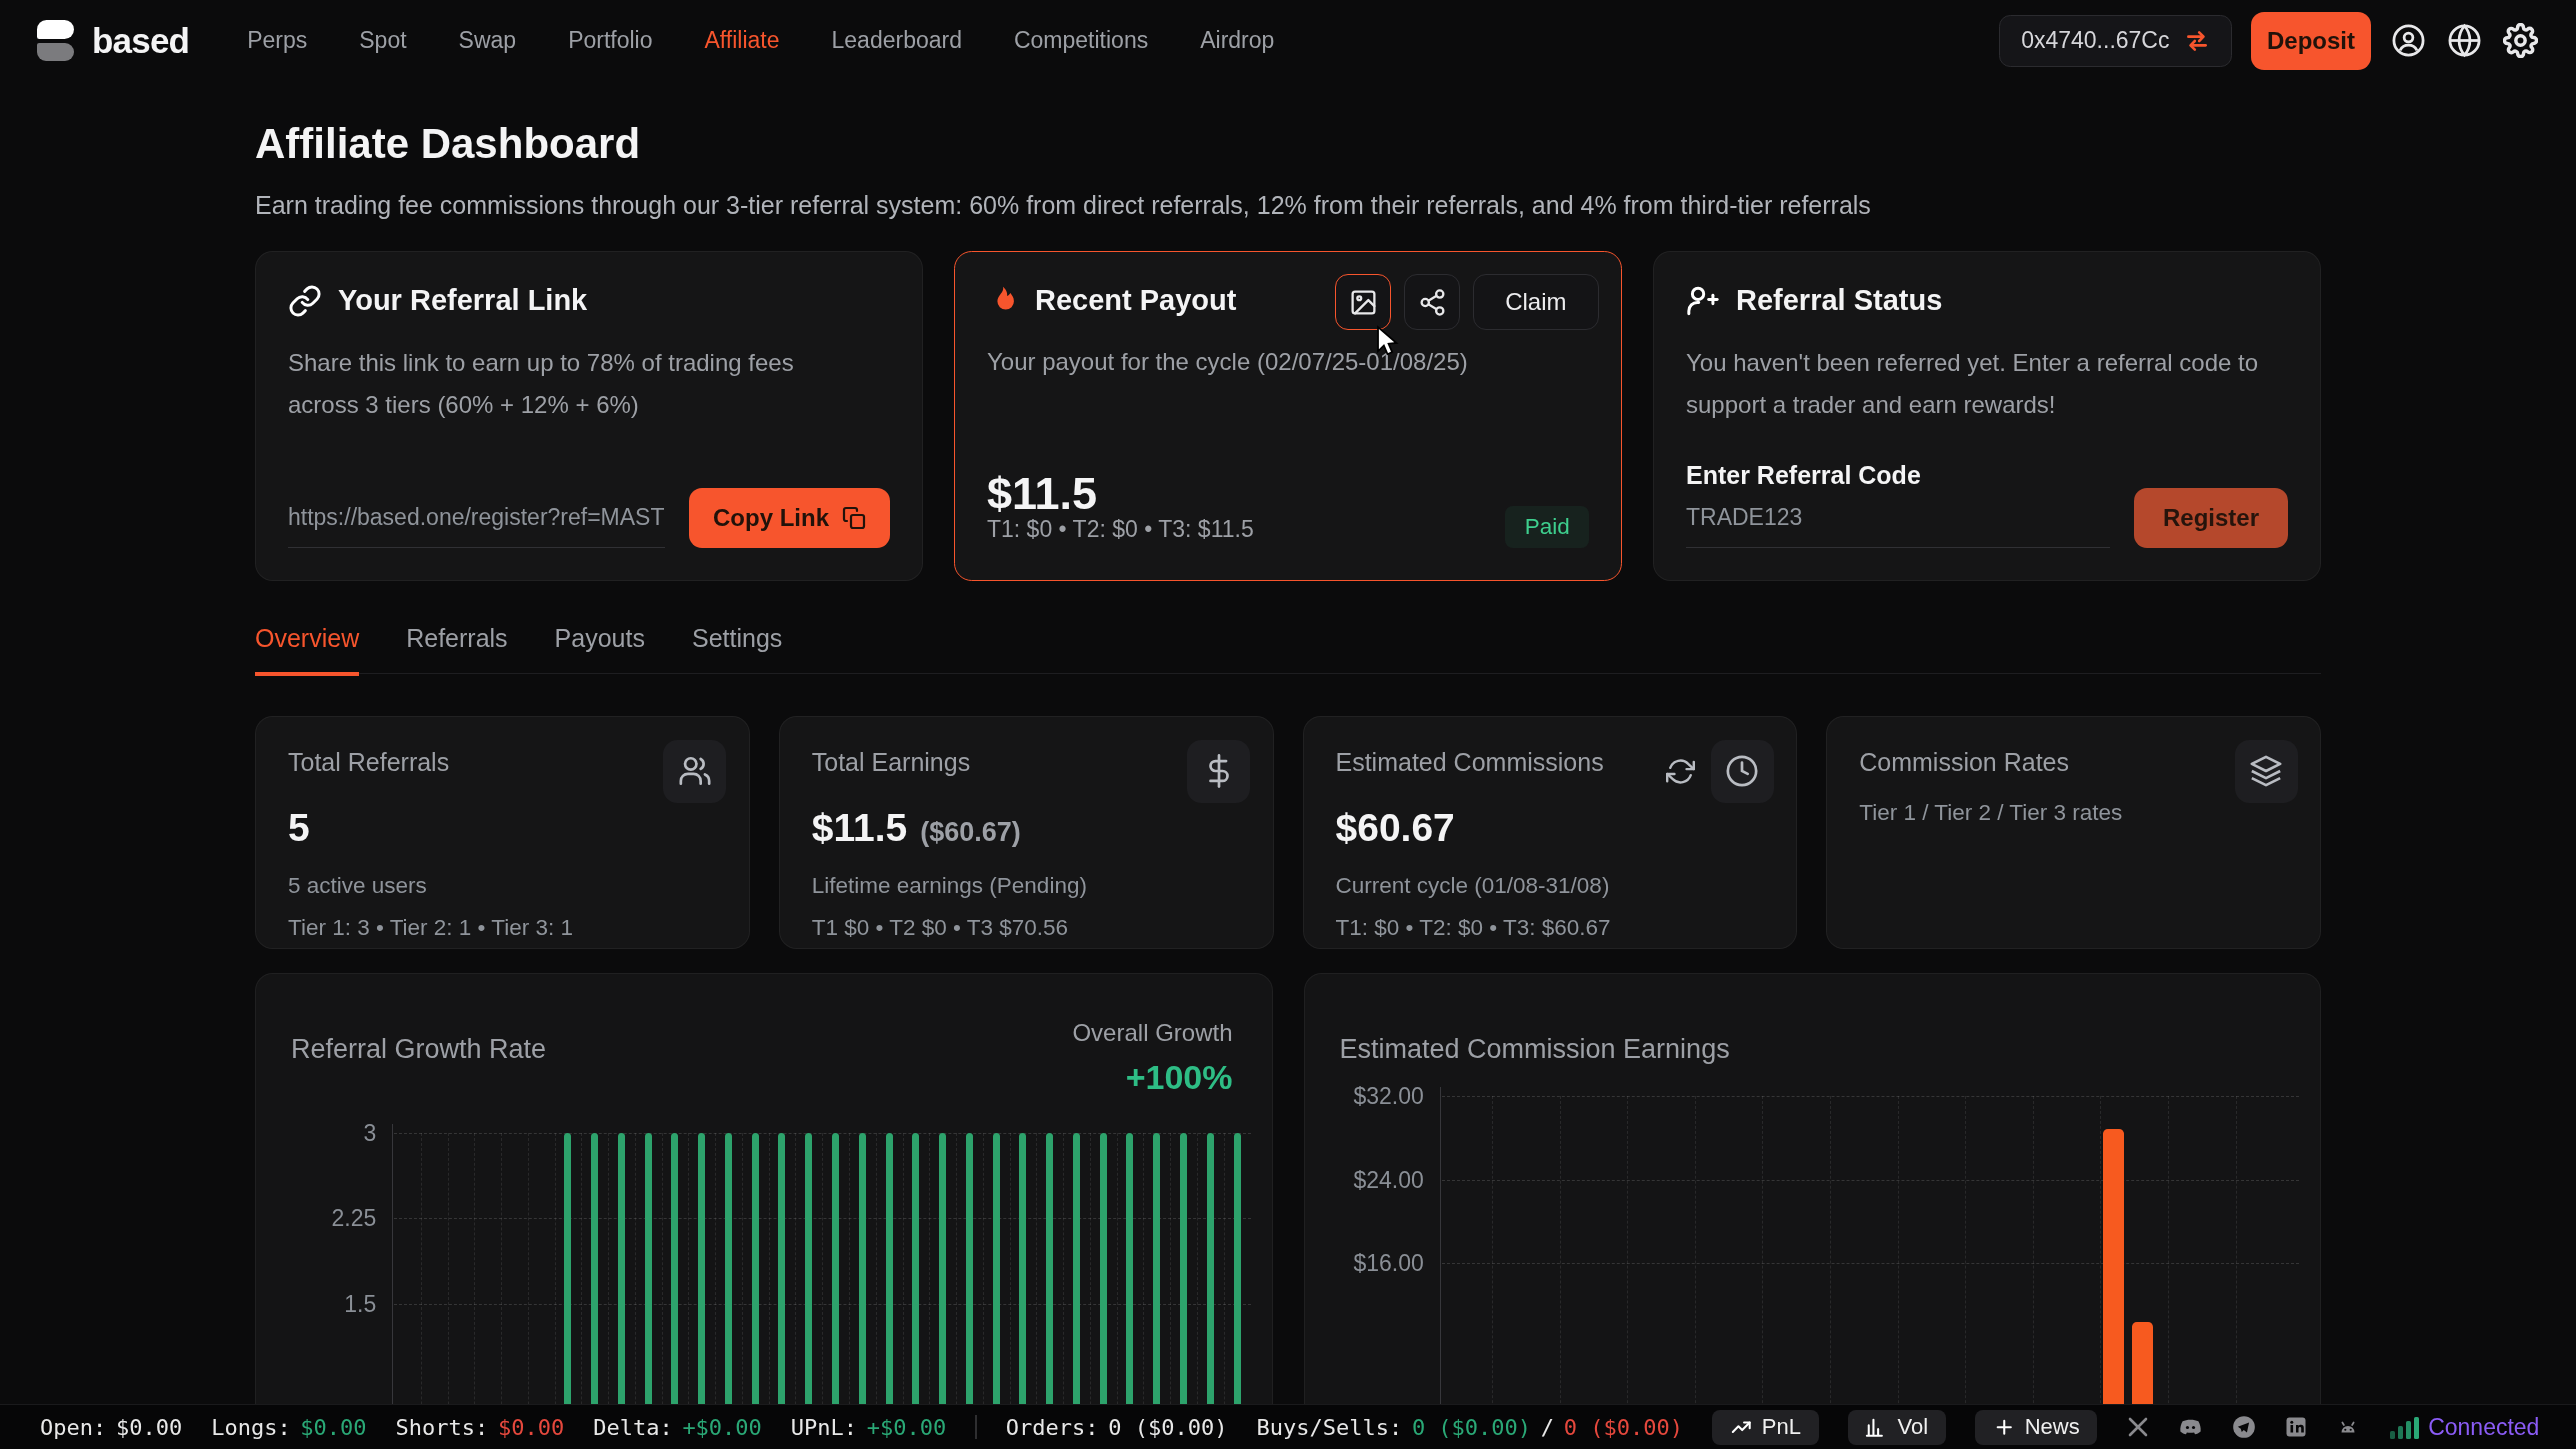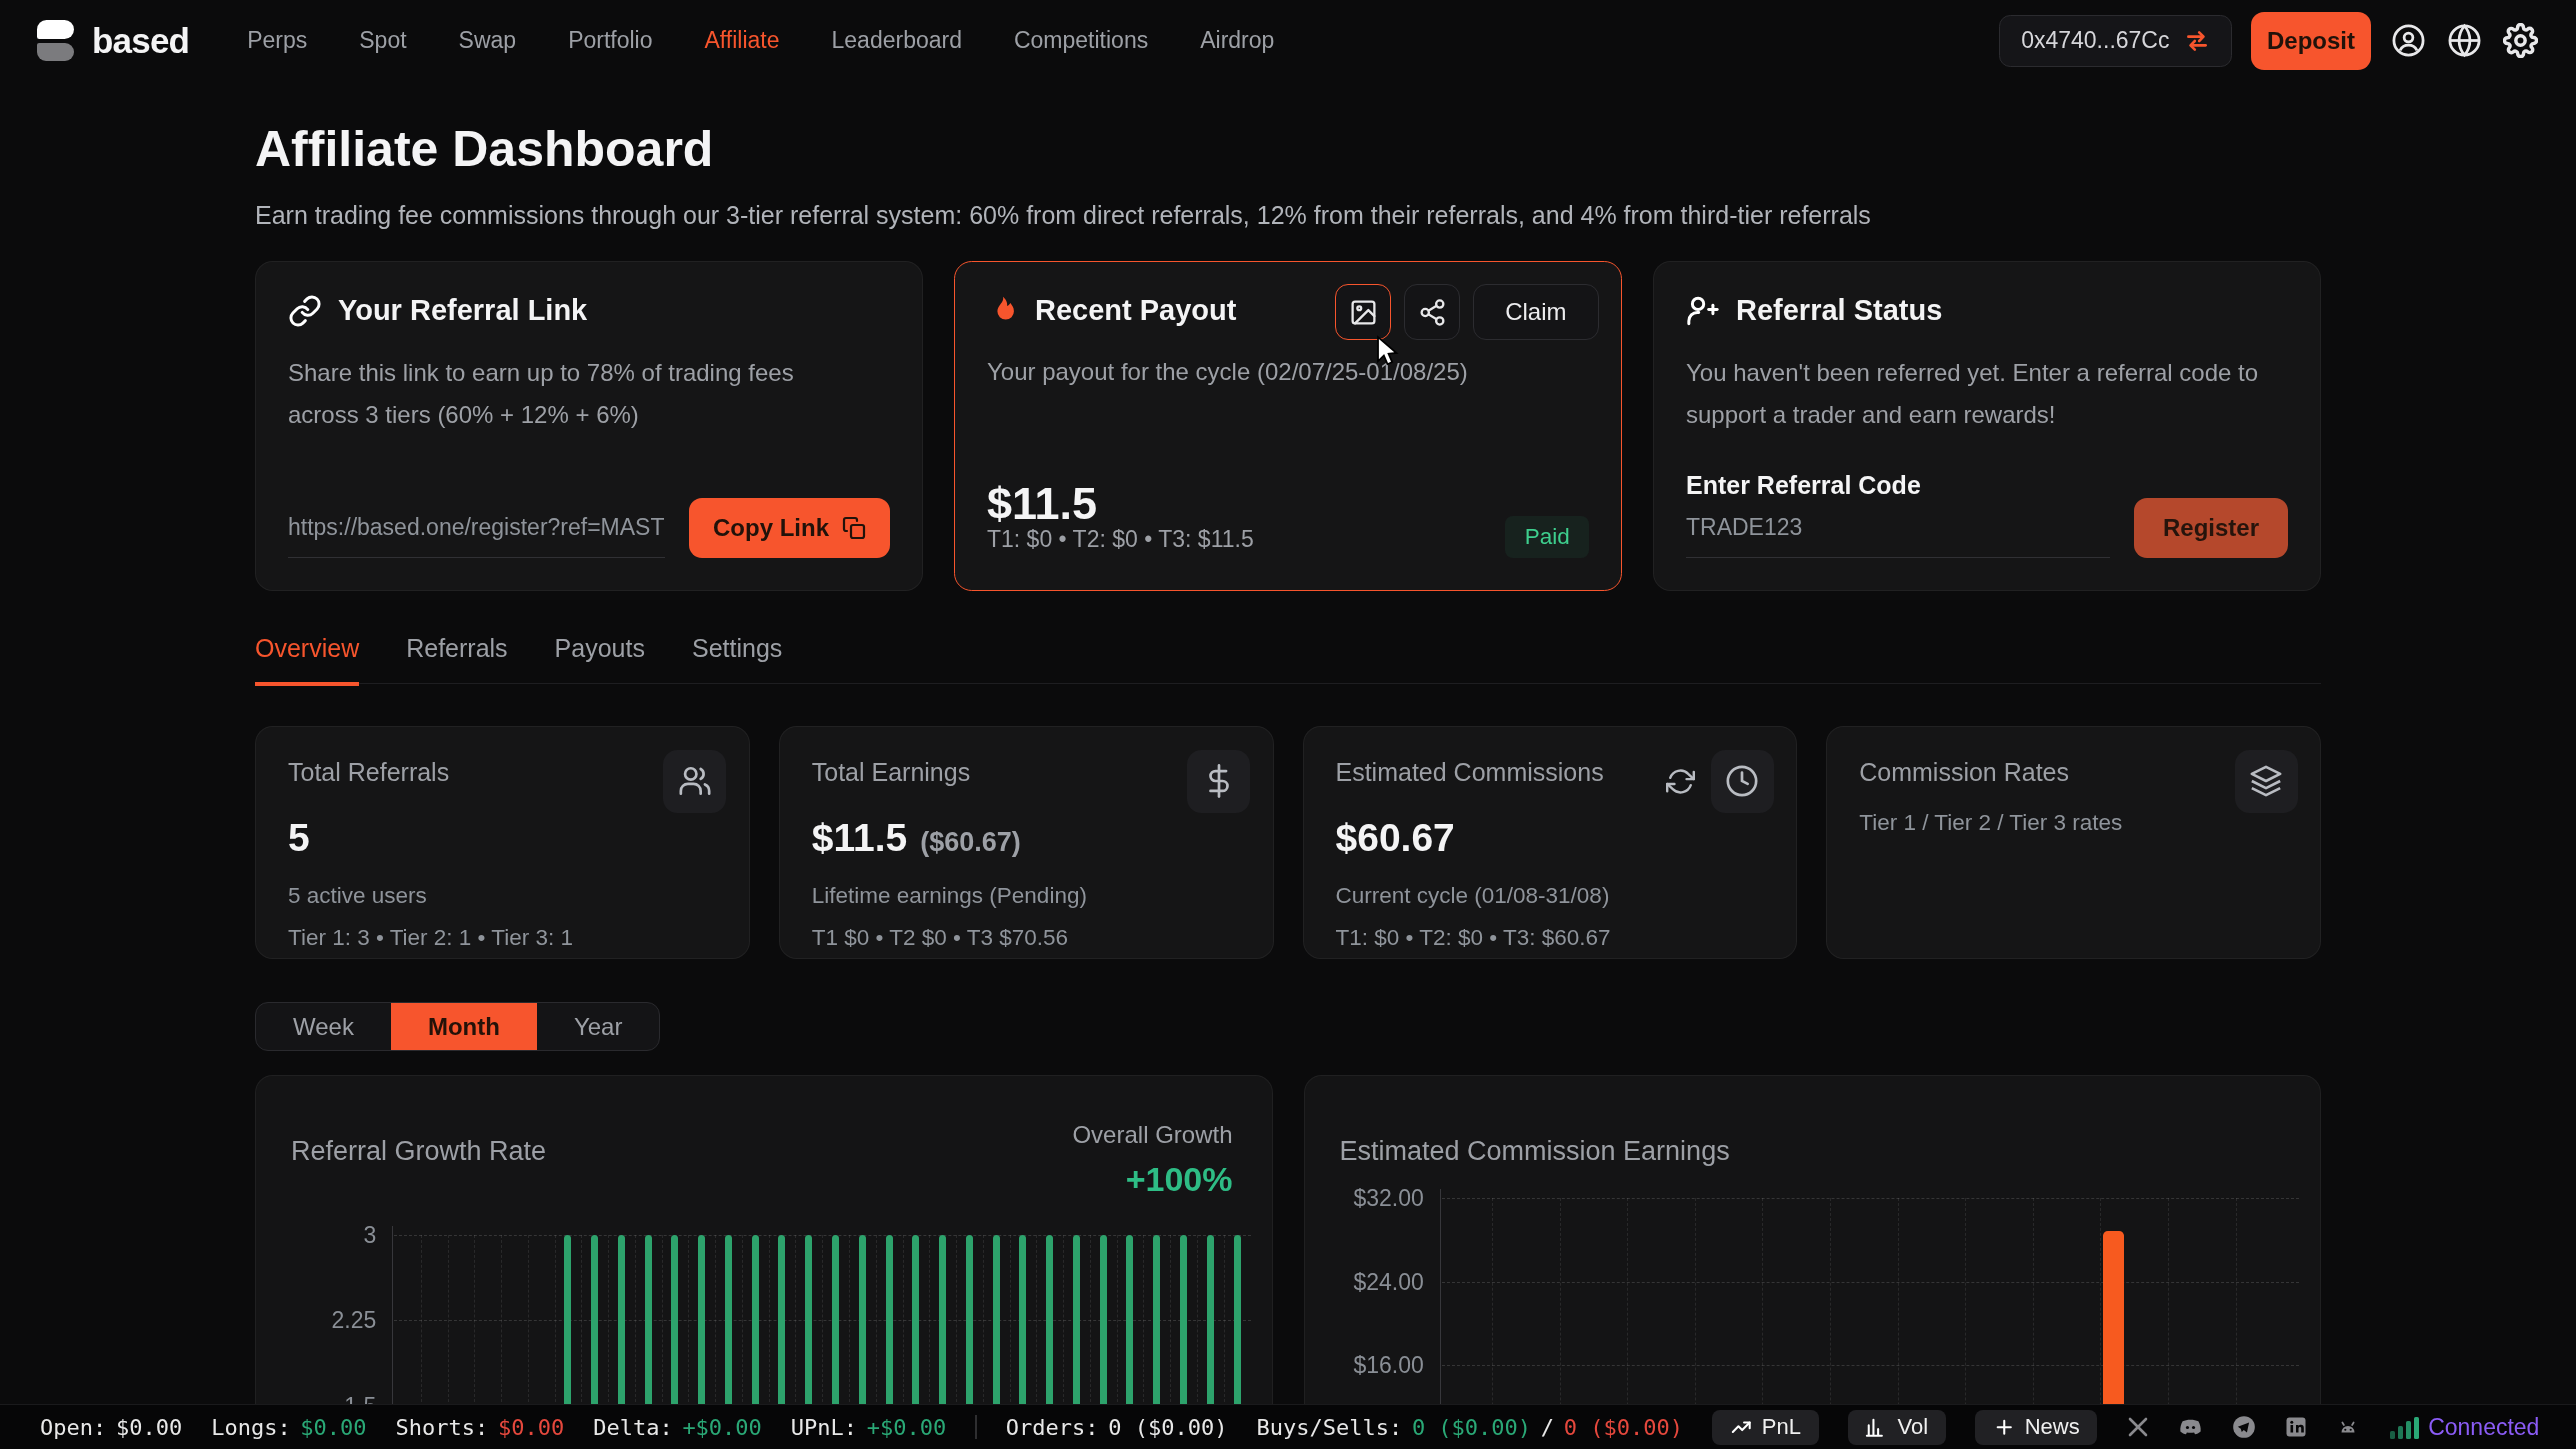--- a/index.html
+++ b/index.html
@@ -31,21 +31,21 @@
   .nav-link{font-size:23px;color:var(--muted);cursor:pointer;}
   .nav-link.active{color:var(--accent);}
   .nav-right{margin-left:auto;display:flex;align-items:center;gap:19px;}
   .wallet-pill{height:50px;border:1.6px solid #2b2b2f;background:#151518;border-radius:11.3px;
     padding:0 21px;display:flex;align-items:center;gap:14.5px;font-size:23px;color:#d6d6da;}
   .deposit-btn{height:58px;background:var(--accent);color:var(--accent-dark-text);font-weight:700;
     font-size:24px;border-radius:13px;padding:0 16px;display:flex;align-items:center;border:none;}
   .nav-icon{width:37px;height:37px;color:#e8e8ea;display:flex;align-items:center;justify-content:center;}
   
   .main{width:2066px;margin:0 auto;}
-  .page-title{font-size:50px;font-weight:700;margin:39px 0 0 0;}
+  .page-title{font-size:42px;font-weight:700;margin:39px 0 0 0;}
   .page-subtitle{font-size:25px;color:#b1b4ba;margin-top:22.5px;}
   
   .cards3{display:grid;grid-template-columns:repeat(3,1fr);gap:31px;margin-top:31px;}
   .card{background:var(--card-bg);border:1.6px solid var(--card-border);border-radius:17.7px;
     padding:32px;height:330px;position:relative;box-sizing:border-box;}
   .card.payout{border-color:var(--accent);}
   .card-head{display:flex;align-items:center;gap:16px;font-size:29px;font-weight:700;}
   .card-desc{margin-top:24px;font-size:24px;color:var(--muted);line-height:1.75;padding-right:24px;}
   .bottom-row{position:absolute;left:32px;right:32px;bottom:32px;display:flex;align-items:flex-end;gap:24px;}
   .line-input{flex:1;font-size:23px;color:var(--muted2);padding-bottom:16px;
@@ -344,25 +344,20 @@
               <polyline points="2 12 12 17 22 12"></polyline>
               <polyline points="2 17 12 22 22 17"></polyline>
             </svg>
       </div>
         </div>
       <div class="stat-sub">Tier 1 / Tier 2 / Tier 3 rates</div>
     </div>
   </div>
 
   
-  <div class="toggle" id="period-toggle">
-      <div class="toggle-seg">Week</div>
-      <div class="toggle-seg active">Month</div>
-      <div class="toggle-seg">Year</div>
-    </div>
 
   
   <div class="charts">
     <div class="chart-card" id="chart-left">
       <div class="chart-title">Referral Growth Rate</div>
       <div class="growth-label">Overall Growth</div>
       <div class="growth-value">+100%</div>
       <div class="plot">
           <div class="hline" style="top: 0px;"></div>
           <div class="ytick" style="top: 0px;">3</div>

